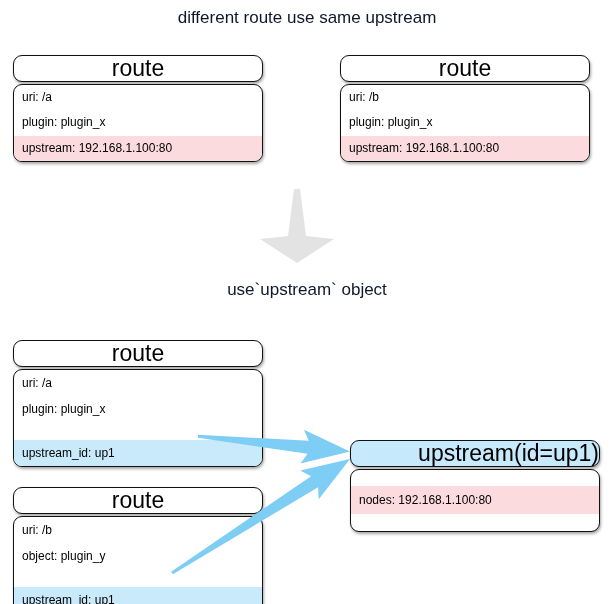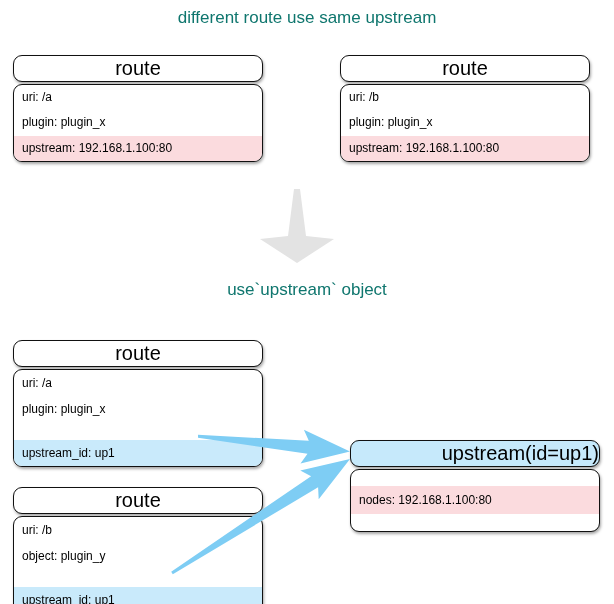--- a/index.html
+++ b/index.html
@@ -11,32 +11,32 @@
     font-family: "Liberation Sans", sans-serif;
     color: #000;
     overflow: hidden;
   }
   .caption {
     position: absolute;
     left: 0;
     width: 100%;
     text-align: center;
     font-size: 17px;
-    color: #0f766e;
+    color: #0f172a;
     white-space: pre;
   }
   .node { position: absolute; width: 250px; }
   .node-header {
     box-sizing: border-box;
     border: 1.5px solid #111;
     border-radius: 9px;
     height: 27px;
     line-height: 24px;
     text-align: center;
-    font-size: 20px;
+    font-size: 23px;
     background: #ffffff;
     box-shadow: 1px 2px 3px rgba(0,0,0,0.35);
   }
   .node-header.blue { background: #c6e9fb; text-align: right; }
   .node-body {
     box-sizing: border-box;
     margin-top: 2px;
     border: 1.5px solid #111;
     border-radius: 9px;
     background: #ffffff;

